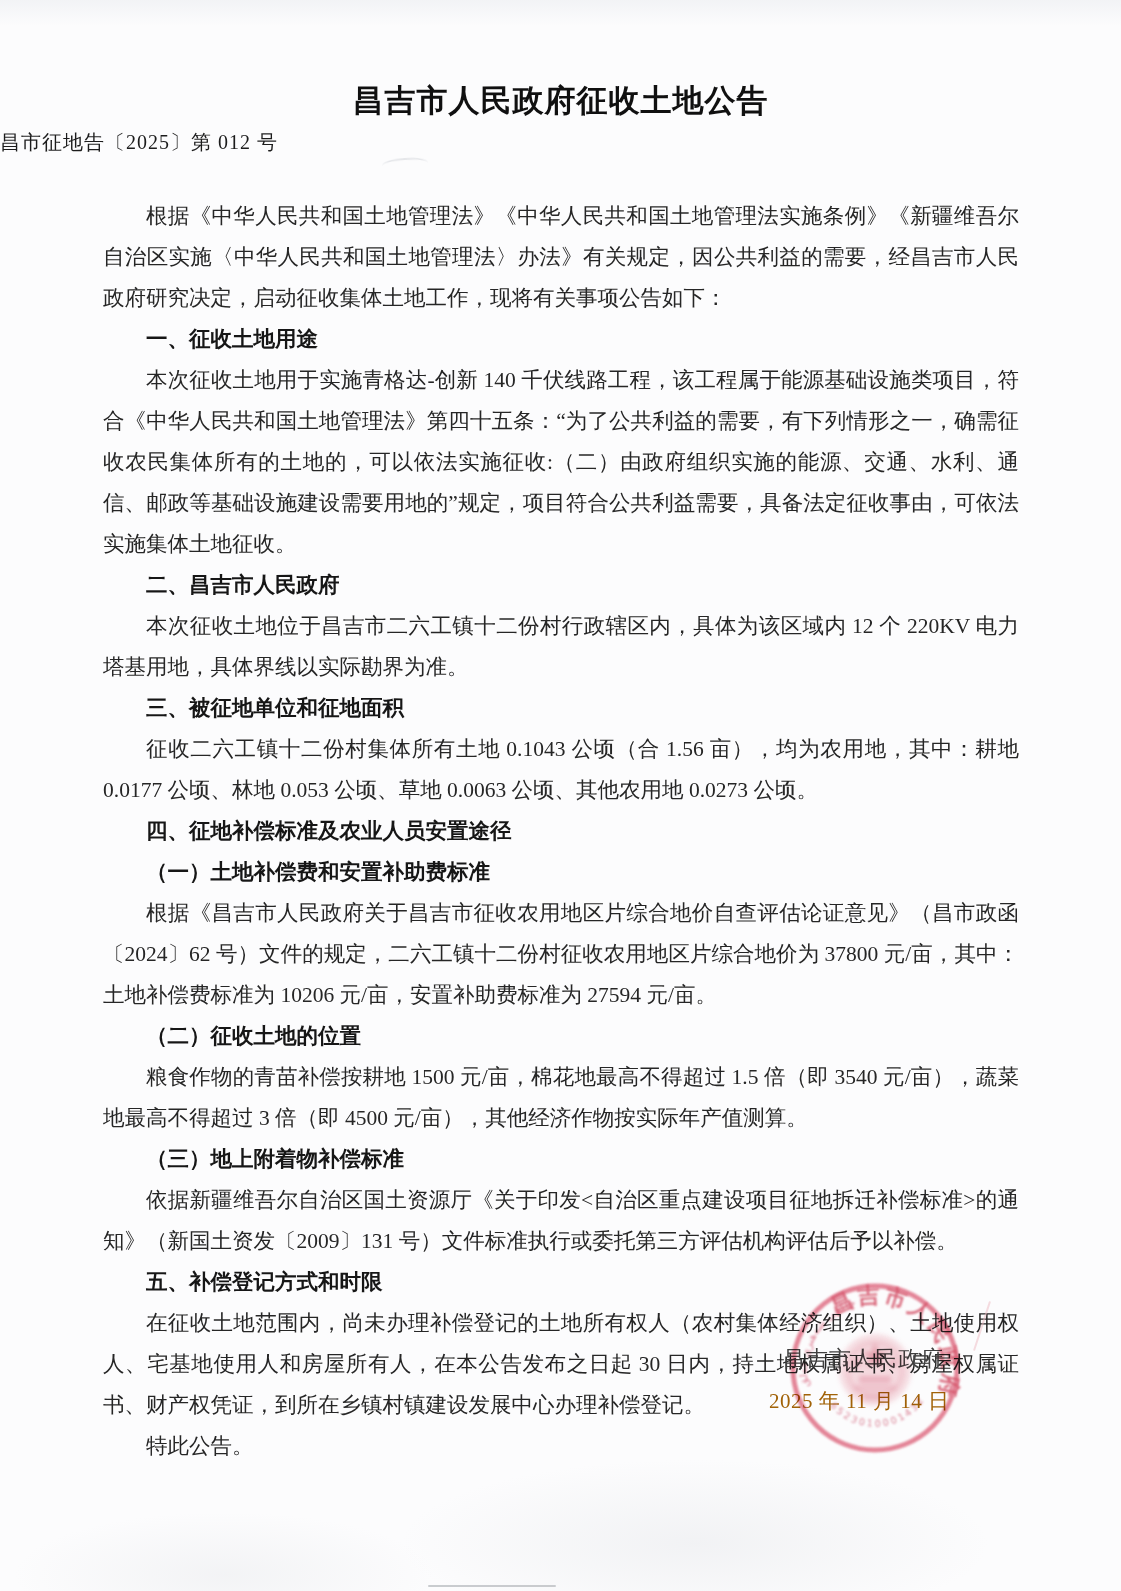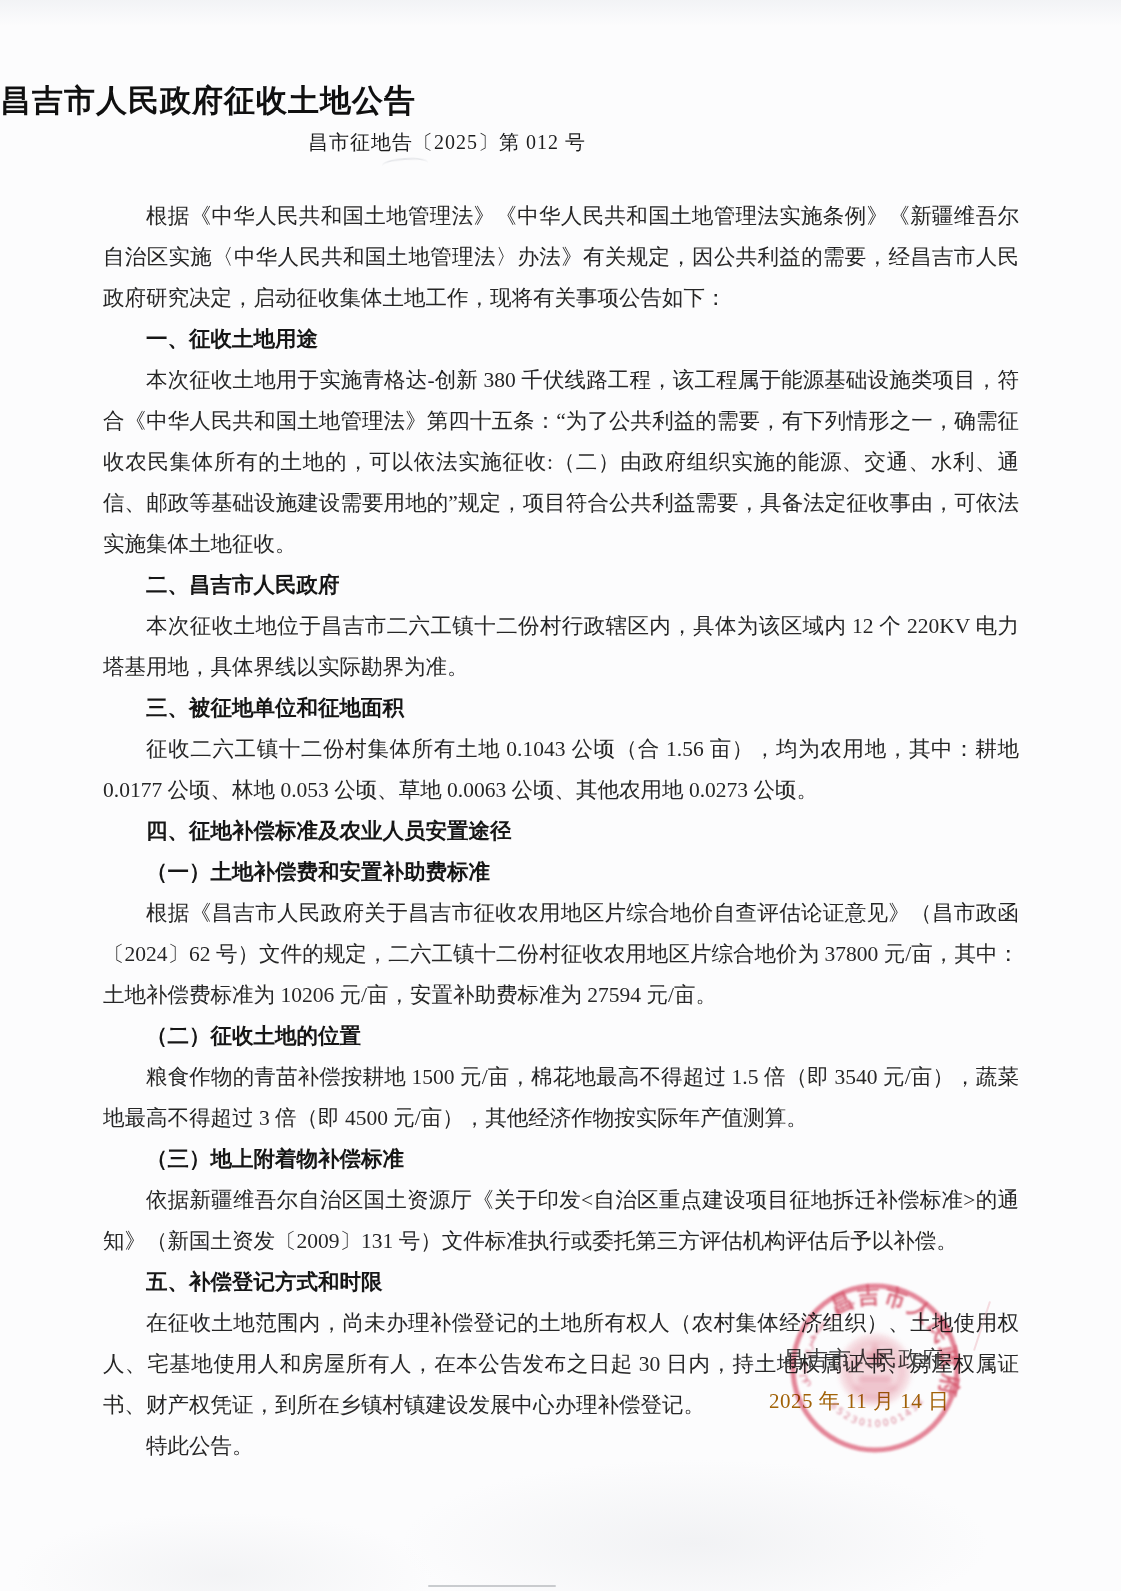--- a/index.html
+++ b/index.html
@@ -10,25 +10,25 @@
     color:#242424;
   }
   
   .scan-wash{position:absolute;inset:0;pointer-events:none;
     background:
       linear-gradient(180deg, rgba(226,229,234,.38) 0px, rgba(226,229,234,0) 26px),
       radial-gradient(420px 120px at 62% 97%, rgba(210,213,218,.25), rgba(210,213,218,0) 70%),
       radial-gradient(300px 90px at 20% 99%, rgba(210,213,218,.22), rgba(210,213,218,0) 70%);
   }
   .page-title{
-    position:absolute;left:0;top:80px;width:1121px;text-align:left;
+    position:absolute;left:0;top:80px;width:1121px;text-align:center;
     font-size:31px;font-weight:bold;color:#101010;letter-spacing:1px;
   }
   .doc-number{
-    position:absolute;left:0;top:129px;width:894px;text-align:center;
+    position:absolute;left:0;top:129px;width:894px;
     font-size:20px;color:#1c1c1c;letter-spacing:1px;
   }
   .doc-body{
     position:absolute;left:103px;top:196px;width:916px;
     font-size:21.5px;line-height:41px;text-align:justify;color:#262626;
   }
   .para{text-indent:2em;}
   .para.heading{font-weight:bold;color:#161616;}
   .closing{text-indent:2em;}
   .sig-name{
@@ -63,21 +63,21 @@
 <div class="scan-wash"></div>
 <div class="smudge"></div>
 
 <div class="page-title">昌吉市人民政府征收土地公告</div>
 <div class="doc-number">昌市征地告〔2025〕第 012 号</div>
 
 <div class="doc-body">
 
 <div class="para">根据《中华人民共和国土地管理法》《中华人民共和国土地管理法实施条例》《新疆维吾尔自治区实施〈中华人民共和国土地管理法〉办法》有关规定，因公共利益的需要，经昌吉市人民政府研究决定，启动征收集体土地工作，现将有关事项公告如下：</div>
     <div class="para heading">一、征收土地用途</div>
-    <div class="para">本次征收土地用于实施青格达-创新 380 千伏线路工程，该工程属于能源基础设施类项目，符合《中华人民共和国土地管理法》第四十五条：“为了公共利益的需要，有下列情形之一，确需征收农民集体所有的土地的，可以依法实施征收:（二）由政府组织实施的能源、交通、水利、通信、邮政等基础设施建设需要用地的”规定，项目符合公共利益需要，具备法定征收事由，可依法实施集体土地征收。</div>
+    <div class="para">本次征收土地用于实施青格达-创新 140 千伏线路工程，该工程属于能源基础设施类项目，符合《中华人民共和国土地管理法》第四十五条：“为了公共利益的需要，有下列情形之一，确需征收农民集体所有的土地的，可以依法实施征收:（二）由政府组织实施的能源、交通、水利、通信、邮政等基础设施建设需要用地的”规定，项目符合公共利益需要，具备法定征收事由，可依法实施集体土地征收。</div>
     <div class="para heading">二、昌吉市人民政府</div>
     <div class="para">本次征收土地位于昌吉市二六工镇十二份村行政辖区内，具体为该区域内 12 个 220KV 电力塔基用地，具体界线以实际勘界为准。</div>
     <div class="para heading">三、被征地单位和征地面积</div>
     <div class="para">征收二六工镇十二份村集体所有土地 0.1043 公顷（合 1.56 亩），均为农用地，其中：耕地 0.0177 公顷、林地 0.053 公顷、草地 0.0063 公顷、其他农用地 0.0273 公顷。</div>
     <div class="para heading">四、征地补偿标准及农业人员安置途径</div>
     <div class="para heading">（一）土地补偿费和安置补助费标准</div>
     <div class="para">根据《昌吉市人民政府关于昌吉市征收农用地区片综合地价自查评估论证意见》（昌市政函〔2024〕62 号）文件的规定，二六工镇十二份村征收农用地区片综合地价为 37800 元/亩，其中：土地补偿费标准为 10206 元/亩，安置补助费标准为 27594 元/亩。</div>
     <div class="para heading">（二）征收土地的位置</div>
     <div class="para">粮食作物的青苗补偿按耕地 1500 元/亩，棉花地最高不得超过 1.5 倍（即 3540 元/亩），蔬菜地最高不得超过 3 倍（即 4500 元/亩），其他经济作物按实际年产值测算。</div>
     <div class="para heading">（三）地上附着物补偿标准</div>

